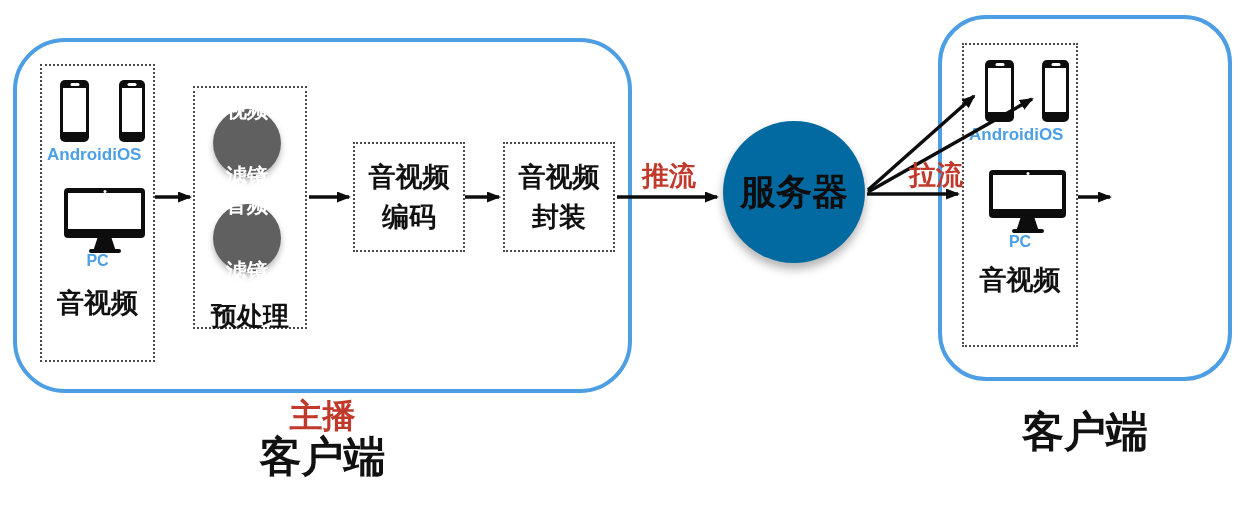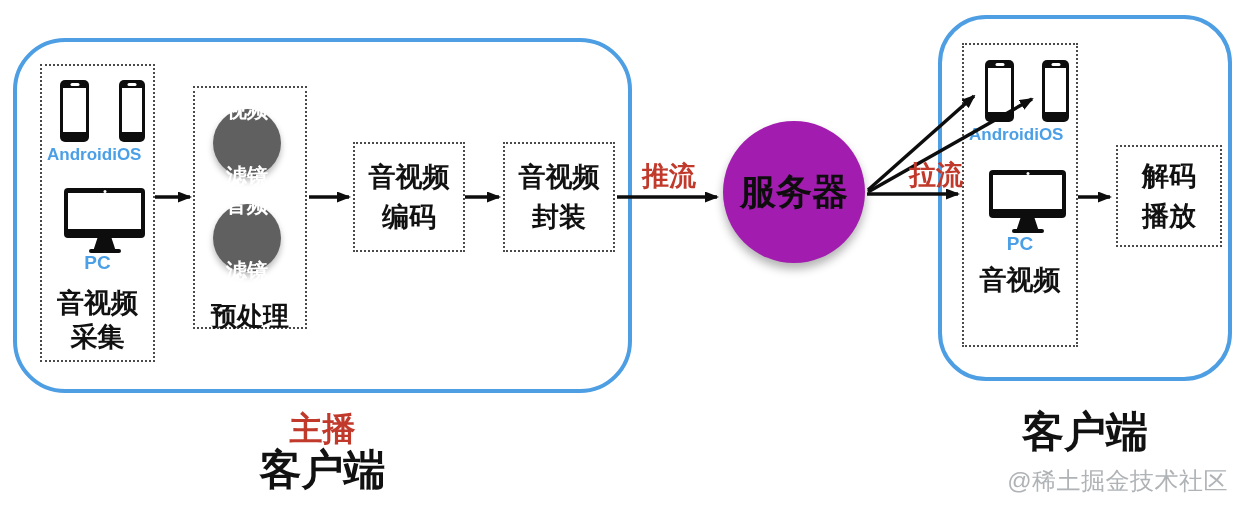--- a/index.html
+++ b/index.html
@@ -31,40 +31,40 @@
   
   .monitor{position:absolute;}
   .mon-frame{position:relative;background:#0d0d0d;border-radius:4px;}
   .mon-scr{position:absolute;left:4px;right:4px;top:5px;bottom:9px;background:#fff;}
   .mon-cam{position:absolute;top:1.5px;left:50%;transform:translateX(-50%);width:3px;height:3px;background:#fff;border-radius:50%;}
   .mon-stand{margin:0 auto;width:22px;height:12px;background:#0d0d0d;clip-path:polygon(18% 0,82% 0,100% 100%,0 100%);}
   .mon-foot{margin:-1px auto 0;width:32px;height:4px;background:#0d0d0d;border-radius:2px;}
 
   .devrow{position:absolute;left:0;right:0;display:flex;padding:0 10px 0 5px;}
   .devlabel{color:#4a9fe6;font-weight:bold;font-size:17px;}
-  .pclabel{position:absolute;left:0;right:0;text-align:center;color:#4a9fe6;font-weight:bold;font-size:19px;}
+  .pclabel{position:absolute;left:0;right:0;text-align:center;color:#4a9fe6;font-weight:bold;font-size:16px;}
 
   .boxcaption{position:absolute;left:0;right:0;text-align:center;font-weight:bold;color:#111;font-size:27px;line-height:34px;}
 
   
   .fcircle{position:absolute;width:68px;height:68px;border-radius:50%;background:#606060;display:flex;flex-direction:column;align-items:center;justify-content:center;box-shadow:0 4px 6px rgba(0,0,0,.28);gap:40px;}
   .fcircle .ln{color:#fff;font-weight:bold;font-size:21px;line-height:26px;}
 
   
-  .server{position:absolute;left:723px;top:121px;width:142px;height:142px;border-radius:50%;background:#a21caf;display:flex;align-items:center;justify-content:center;box-shadow:0 6px 10px rgba(0,0,0,.30);}
+  .server{position:absolute;left:723px;top:121px;width:142px;height:142px;border-radius:50%;background:#0369a1;display:flex;align-items:center;justify-content:center;box-shadow:0 6px 10px rgba(0,0,0,.30);}
   .server .lbl{font-size:36px;font-weight:bold;color:#0d0d0d;}
 
   
   .flow{position:absolute;text-align:center;color:#c0392b;font-weight:bold;font-size:27px;z-index:6;}
   .flow.push{left:617px;top:158px;width:104px;}
   .flow.pull{left:880px;top:157px;width:112px;}
 
   
   .rolewrap{position:absolute;text-align:center;z-index:3;}
-  .rolewrap.left{left:13px;width:619px;top:410px;}
+  .rolewrap.left{left:13px;width:619px;top:397px;}
   .rolewrap.right{left:938px;width:294px;top:410px;}
   .role{font-size:33px;font-weight:bold;color:#c0392b;line-height:38px;}
   .caption{font-size:42px;font-weight:bold;color:#111;line-height:44px;}
 
   .watermark{position:absolute;right:12px;bottom:13px;font-size:24px;color:#a2a6aa;opacity:.85;z-index:2;letter-spacing:.5px;}
 
   svg.arrows{position:absolute;left:0;top:0;z-index:5;pointer-events:none;}
 </style>
 </head>
 <body>
@@ -90,21 +90,20 @@
       <div class="mon-frame" style="height:50px;">
           <span class="mon-cam"></span>
           <span class="mon-scr"></span>
         </div>
       <div class="mon-stand"></div>
       <div class="mon-foot"></div>
     </div>
     <div class="pclabel" style="top:186px;">PC</div>
     <div class="boxcaption" style="top:220px;">
       <div>音视频</div>
-      <div>采集</div>
     </div>
   </div>
 
   <div class="dbox box-preprocess">
     <div class="fcircle" style="left:18px;top:21px;">
       <span class="ln">视频</span>
       <span class="ln">滤镜</span>
     </div>
     <div class="fcircle" style="left:18px;top:116px;align-items:center;">
       <span class="ln">音频</span>
@@ -149,24 +148,20 @@
         </div>
       <div class="mon-stand"></div>
       <div class="mon-foot"></div>
     </div>
     <div class="pclabel" style="top:188px;">PC</div>
     <div class="boxcaption" style="top:219px;line-height:33px;">
       <div>音视频</div>
     </div>
   </div>
 
-  <div class="dbox box-decode centerbox">
-    <span class="ln">解码</span>
-    <span class="ln">播放</span>
-  </div>
 
   <svg class="arrows" width="1240" height="510" viewBox="0 0 1240 510">
     <defs>
       <marker id="ah" markerUnits="userSpaceOnUse" markerWidth="14" markerHeight="11" refX="12" refY="5.5" orient="auto">
         <path d="M0,0 L14,5.5 L0,11 Z" fill="#0d0d0d"></path>
       </marker>
     </defs>
     <line x1="155" y1="197" x2="190" y2="197" stroke="#0d0d0d" stroke-width="3.5" marker-end="url(#ah)"></line>
     <line x1="309" y1="197" x2="349" y2="197" stroke="#0d0d0d" stroke-width="3.5" marker-end="url(#ah)"></line>
     <line x1="465" y1="197" x2="499" y2="197" stroke="#0d0d0d" stroke-width="3.5" marker-end="url(#ah)"></line>
@@ -181,15 +176,14 @@
   <div class="flow push">推流</div>
 
   <div class="rolewrap left">
     <div class="role">主播</div>
     <div class="caption">客户端</div>
   </div>
   <div class="rolewrap right">
     <div class="caption">客户端</div>
   </div>
 
-  <div class="watermark">@稀土掘金技术社区</div>
 
 </div>
 
 </body></html>

